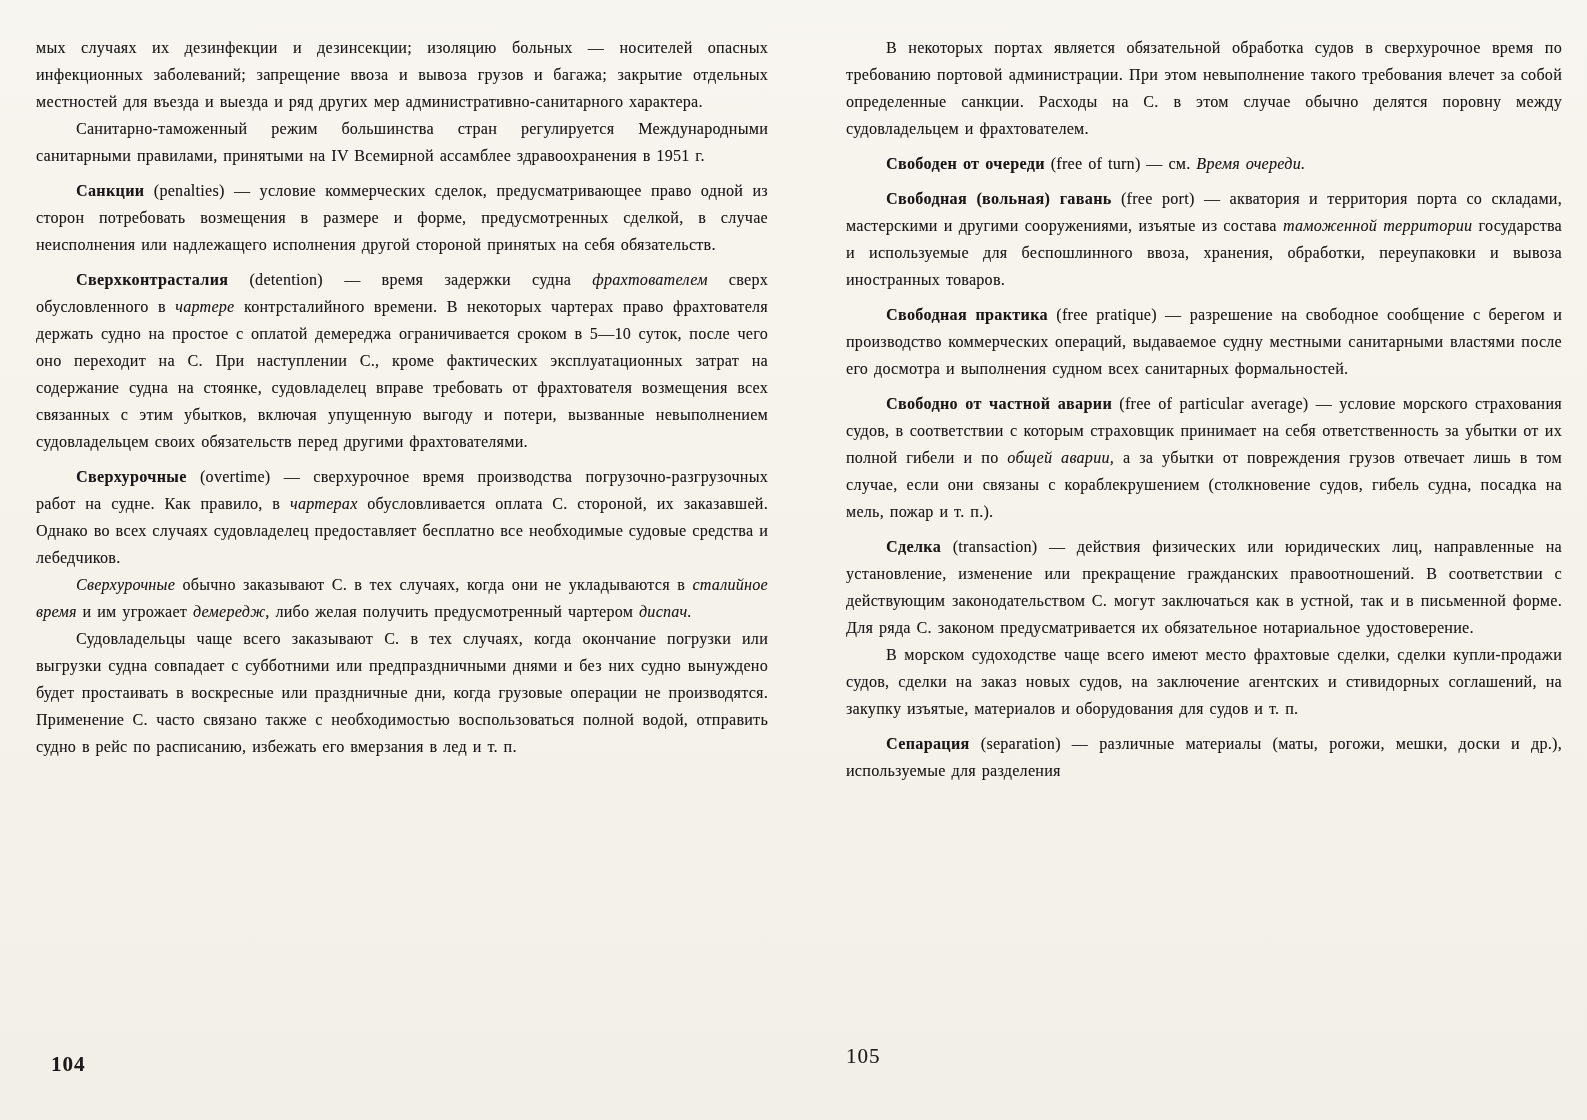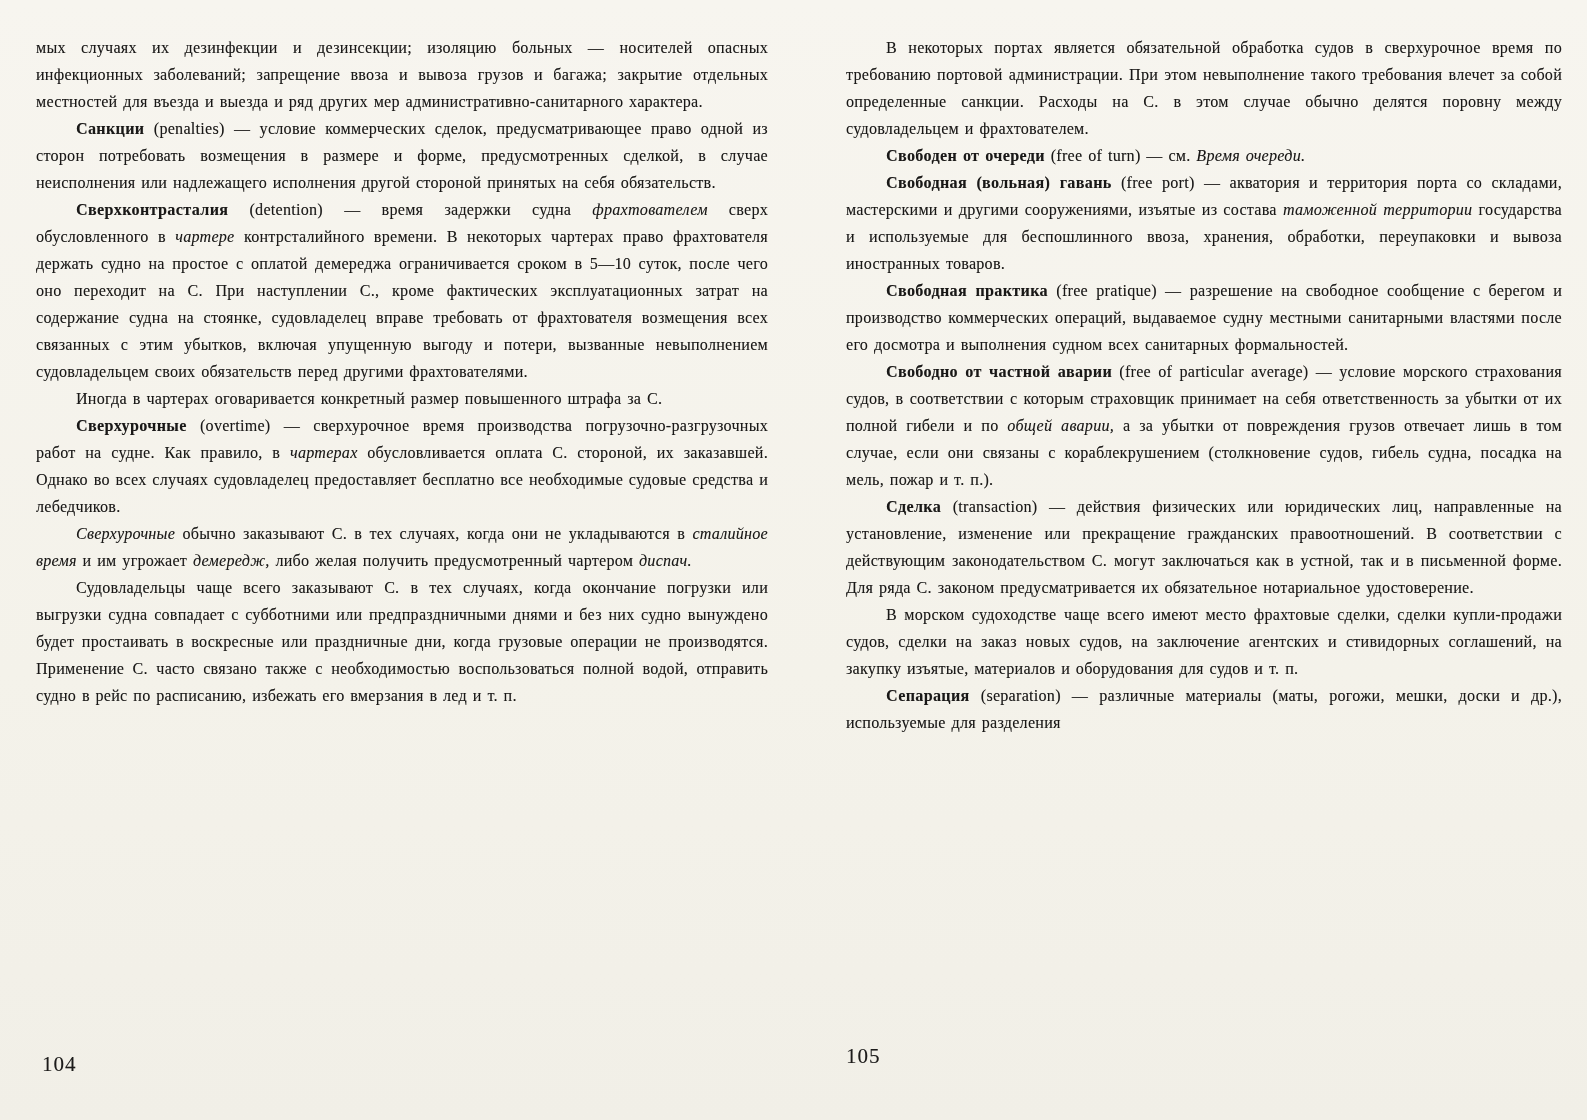--- a/index.html
+++ b/index.html
@@ -27,43 +27,43 @@
     word-spacing: 1.5px;
     text-shadow: 0.25px 0.25px 0 rgba(20,18,16,0.35);
   }
   .col-left  { left: 36px;  width: 732px; }
   .col-right { left: 846px; width: 716px; }
   p.para {
     margin: 0;
     text-indent: 40px;
   }
   p.para.no-indent { text-indent: 0; }
-  p.para.entry { margin-top: 0; }
+  p.para.entry { margin-top: 8px; }
   .b { font-weight: bold; letter-spacing: 0.4px; }
   .i { font-style: italic; }
   .pagenum {
     position: absolute;
     font-size: 21px;
     letter-spacing: 1px;
     color: #1c1b1a;
     text-shadow: 0.25px 0.25px 0 rgba(20,18,16,0.35);
   }
-  .pagenum-left  { left: 42px; top: 1052px; }
+  .pagenum-left  { left: 51px; top: 1052px; font-weight: bold; }
   .pagenum-right { left: 846px; width: 716px; text-align: left; top: 1044px; }
 </style>
 </head>
 <body>
 
 <div>
 
   <div class="page-col col-left">
       <p class="para no-indent"><span>мых случаях их дезинфекции и дезинсекции; изоляцию больных — носителей опасных инфекционных заболеваний; запрещение ввоза и вывоза грузов и багажа; закрытие отдельных местностей для въезда и выезда и ряд других мер административно-санитарного характера.</span></p>
+      <p class="para"><span>Санитарно-таможенный режим большинства стран регулируется Международными санитарными правилами, принятыми на IV Всемирной ассамблее здравоохранения в 1951 г.</span></p>
       <p class="para entry"><span class="b">Санкции</span><span> (penalties) — условие коммерческих сделок, предусматривающее право одной из сторон потребовать возмещения в размере и форме, предусмотренных сделкой, в случае неисполнения или надлежащего исполнения другой стороной принятых на себя обязательств.</span></p>
       <p class="para entry"><span class="b">Сверхконтрасталия</span><span> (detention) — время задержки судна </span><span class="i">фрахтователем</span><span> сверх обусловленного в </span><span class="i">чартере</span><span> контрсталийного времени. В некоторых чартерах право фрахтователя держать судно на простое с оплатой демереджа ограничивается сроком в 5—10 суток, после чего оно переходит на С. При наступлении С., кроме фактических эксплуатационных затрат на содержание судна на стоянке, судовладелец вправе требовать от фрахтователя возмещения всех связанных с этим убытков, включая упущенную выгоду и потери, вызванные невыполнением судовладельцем своих обязательств перед другими фрахтователями.</span></p>
-      <p class="para"><span>Иногда в чартерах оговаривается конкретный размер повышенного штрафа за С.</span></p>
       <p class="para entry"><span class="b">Сверхурочные</span><span> (overtime) — сверхурочное время производства погрузочно-разгрузочных работ на судне. Как правило, в </span><span class="i">чартерах</span><span> обусловливается оплата С. стороной, их заказавшей. Однако во всех случаях судовладелец предоставляет бесплатно все необходимые судовые средства и лебедчиков.</span></p>
       <p class="para"><span class="i">Сверхурочные</span><span> обычно заказывают С. в тех случаях, когда они не укладываются в </span><span class="i">сталийное время</span><span> и им угрожает </span><span class="i">демередж,</span><span> либо желая получить предусмотренный чартером </span><span class="i">диспач.</span></p>
       <p class="para"><span>Судовладельцы чаще всего заказывают С. в тех случаях, когда окончание погрузки или выгрузки судна совпадает с субботними или предпраздничными днями и без них судно вынуждено будет простаивать в воскресные или праздничные дни, когда грузовые операции не производятся. Применение С. часто связано также с необходимостью воспользоваться полной водой, отправить судно в рейс по расписанию, избежать его вмерзания в лед и т. п.</span></p>
     </div>
 
   <div class="page-col col-right">
       <p class="para"><span>В некоторых портах является обязательной обработка судов в сверхурочное время по требованию портовой администрации. При этом невыполнение такого требования влечет за собой определенные санкции. Расходы на С. в этом случае обычно делятся поровну между судовладельцем и фрахтователем.</span></p>
       <p class="para entry"><span class="b">Свободен от очереди</span><span> (free of turn) — см. </span><span class="i">Время очереди.</span></p>
       <p class="para entry"><span class="b">Свободная (вольная) гавань</span><span> (free port) — акватория и территория порта со складами, мастерскими и другими сооружениями, изъятые из состава </span><span class="i">таможенной территории</span><span> государства и используемые для беспошлинного ввоза, хранения, обработки, переупаковки и вывоза иностранных товаров.</span></p>
       <p class="para entry"><span class="b">Свободная практика</span><span> (free pratique) — разрешение на свободное сообщение с берегом и производство коммерческих операций, выдаваемое судну местными санитарными властями после его досмотра и выполнения судном всех санитарных формальностей.</span></p>

